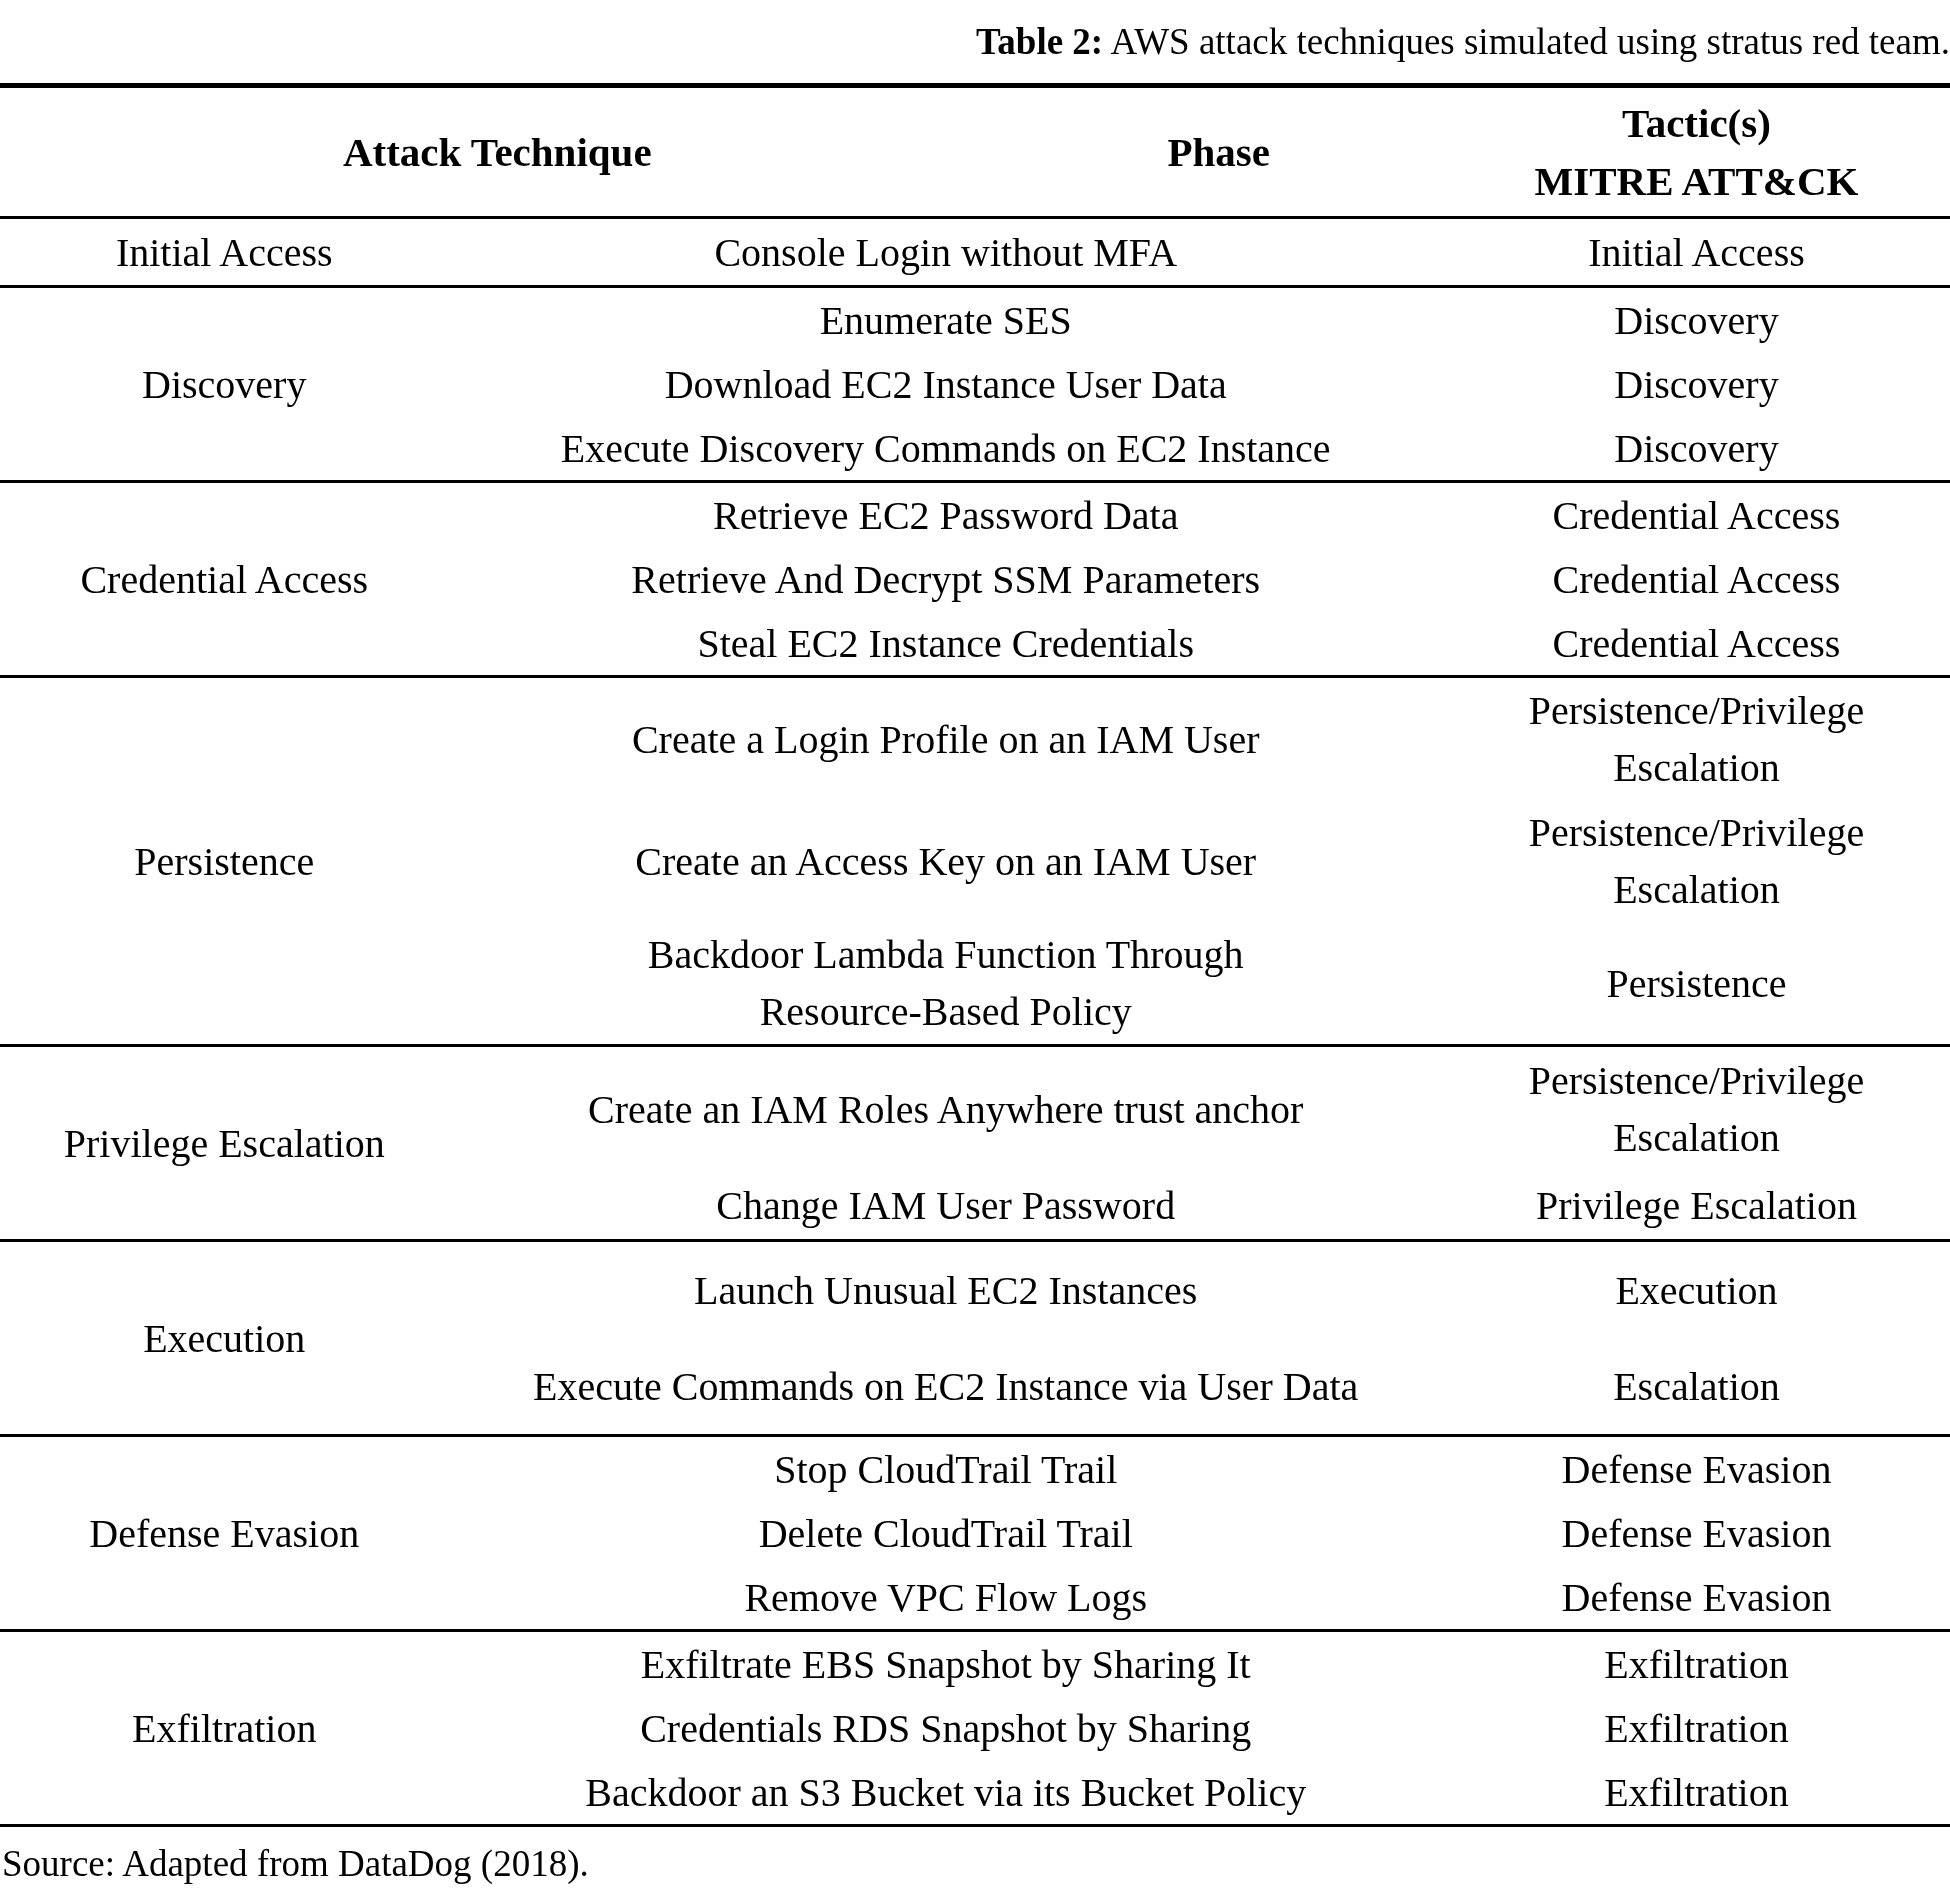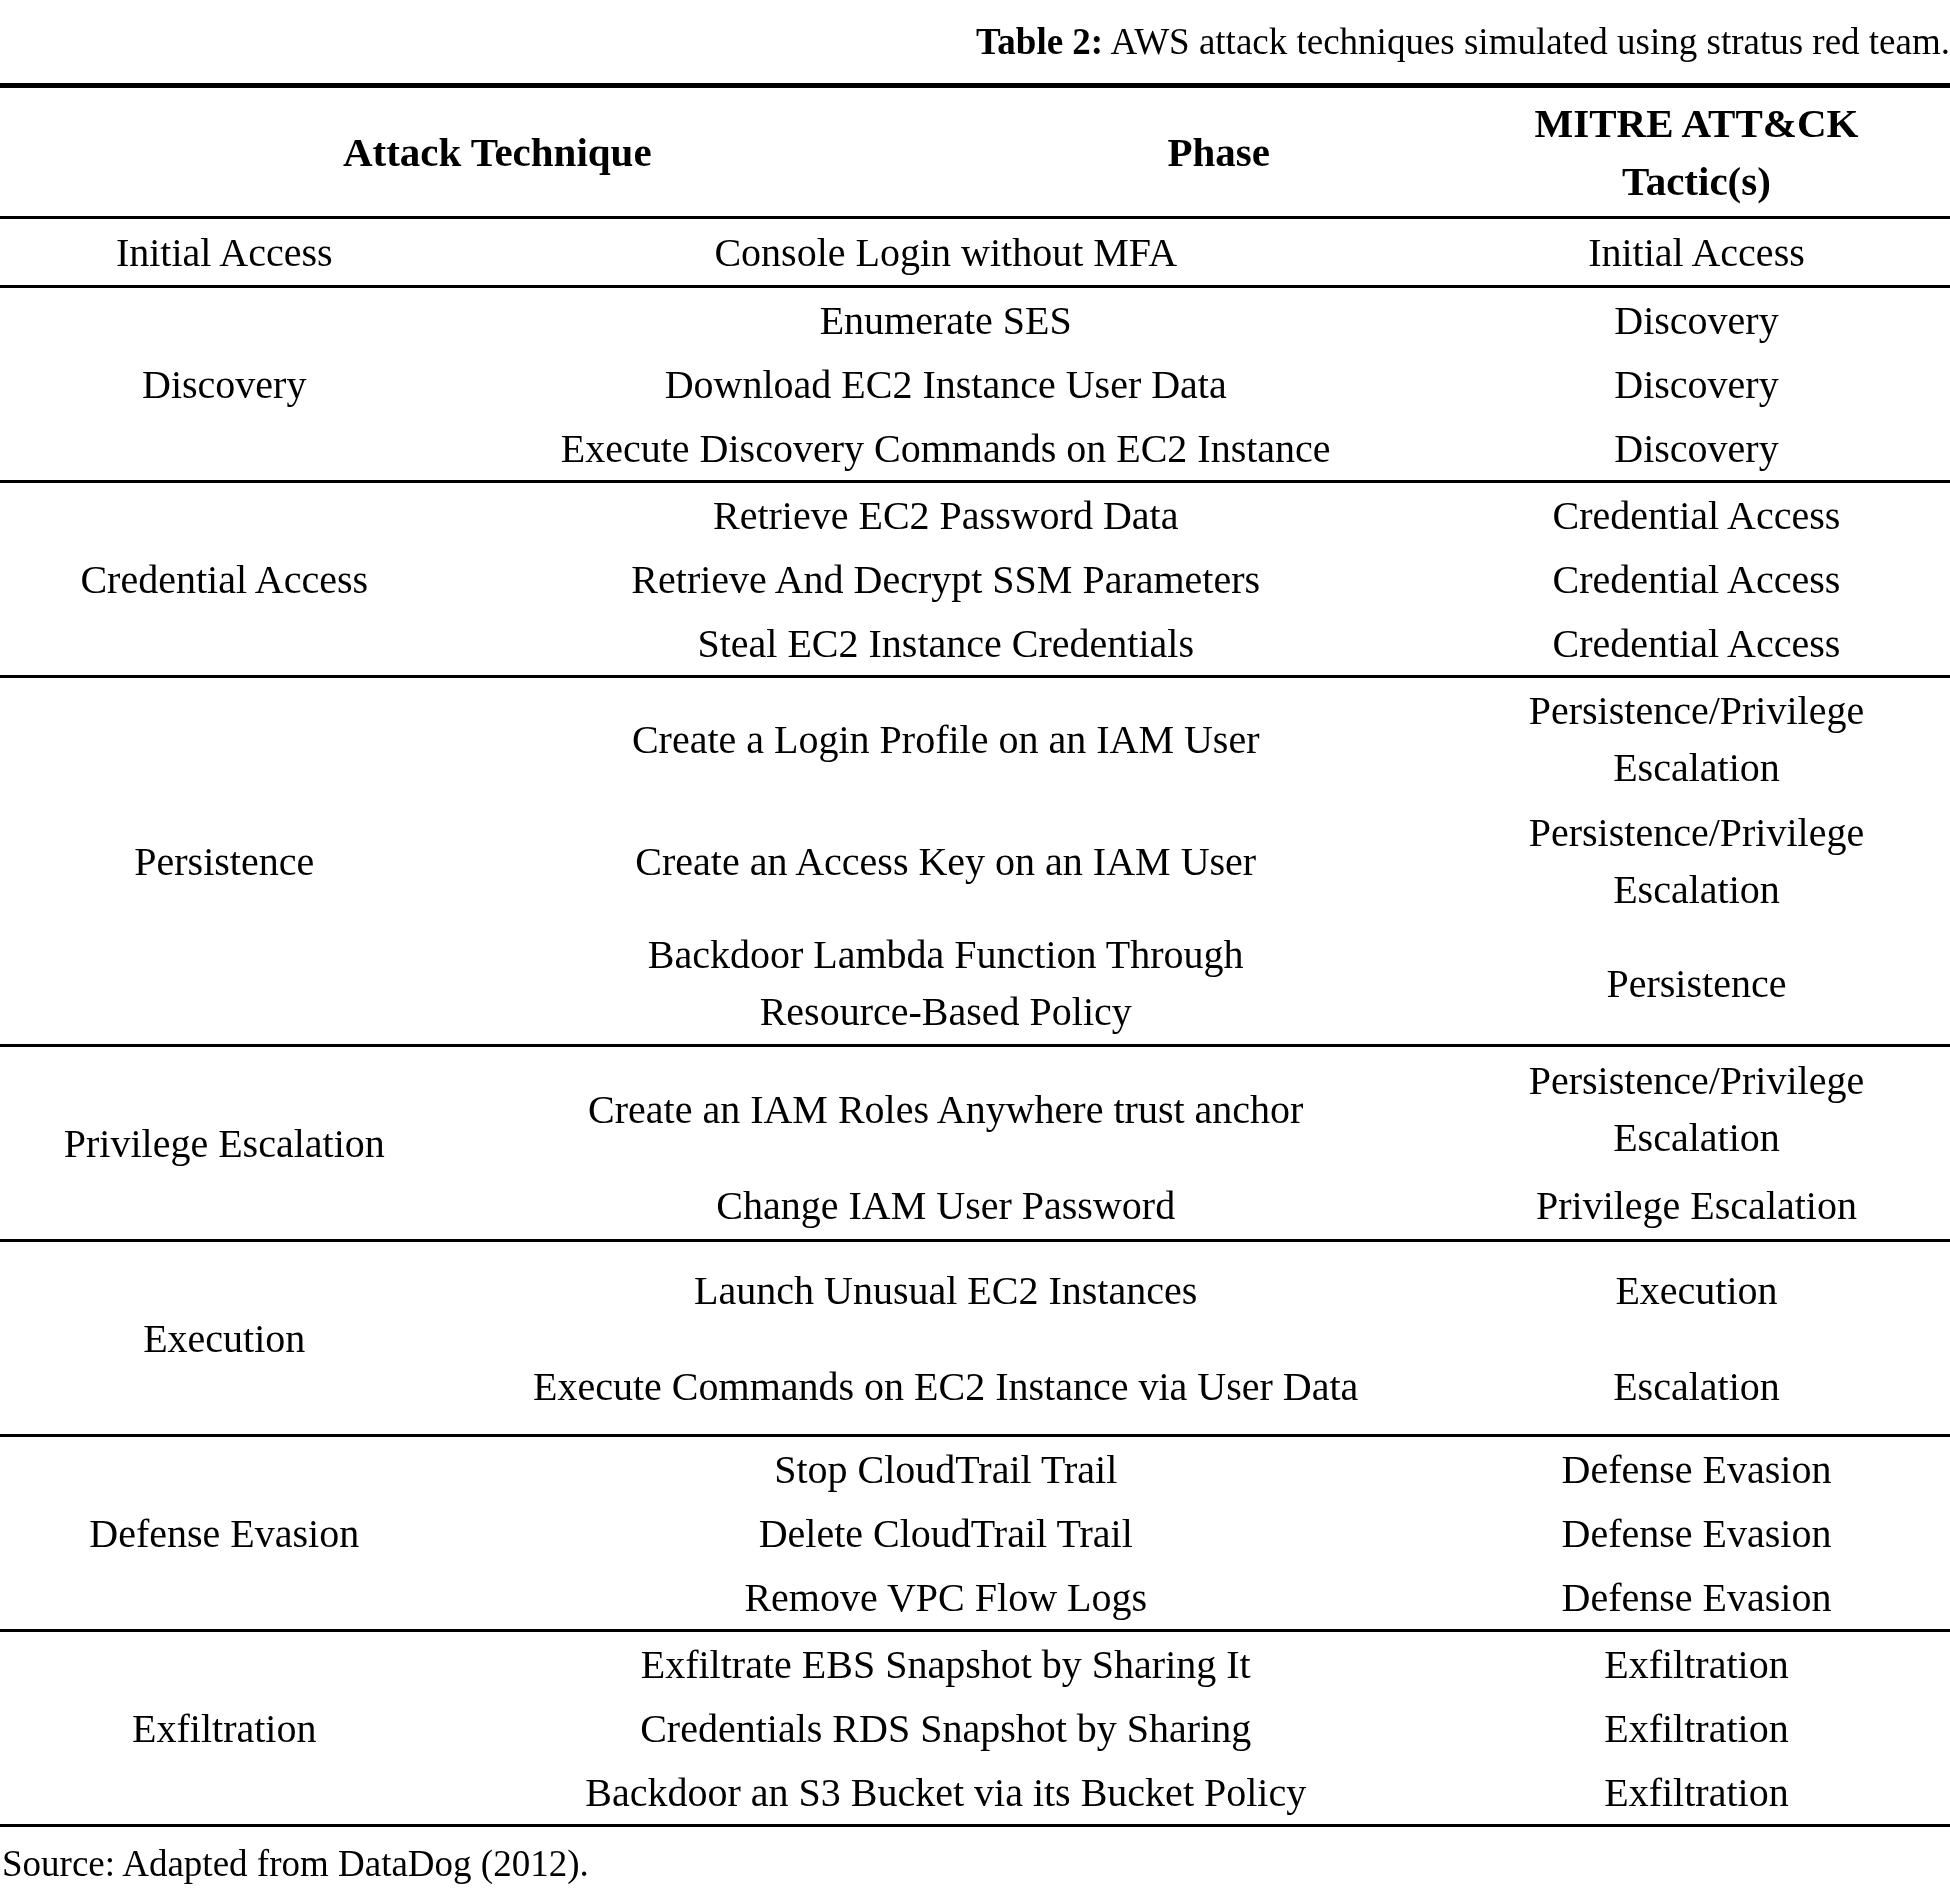--- a/index.html
+++ b/index.html
@@ -101,22 +101,22 @@
     <span class="cap-label">Table 2:</span>
     <span class="cap-text">AWS attack techniques simulated using stratus red team.</span>
   </div>
 
   <div class="rule rule-top"></div>
 
   <div class="header-row">
     <div class="hc hc2">Attack Technique</div>
     <div class="hc hc1">Phase</div>
     <div class="hc hc3">
+      <div>Tactic(s)</div>
       <div>MITRE ATT&amp;CK</div>
-      <div>Tactic(s)</div>
     </div>
   </div>
 
   <div class="rule rule-head"></div>
 
   <div class="group g-ia">
     <div class="phase-cell">Initial Access</div>
     <div class="pairs">
       <div class="pair">
         <div class="tech-cell">Console Login without MFA</div>
@@ -266,15 +266,15 @@
       </div>
       <div class="pair">
         <div class="tech-cell">Backdoor an S3 Bucket via its Bucket Policy</div>
         <div class="tactic-cell">Exfiltration</div>
       </div>
     </div>
   </div>
 
   <div class="rule rule-bottom"></div>
 
-  <div class="source-note">Source: Adapted from DataDog (2012).</div>
+  <div class="source-note">Source: Adapted from DataDog (2018).</div>
 
 </div>
 
 </body></html>

